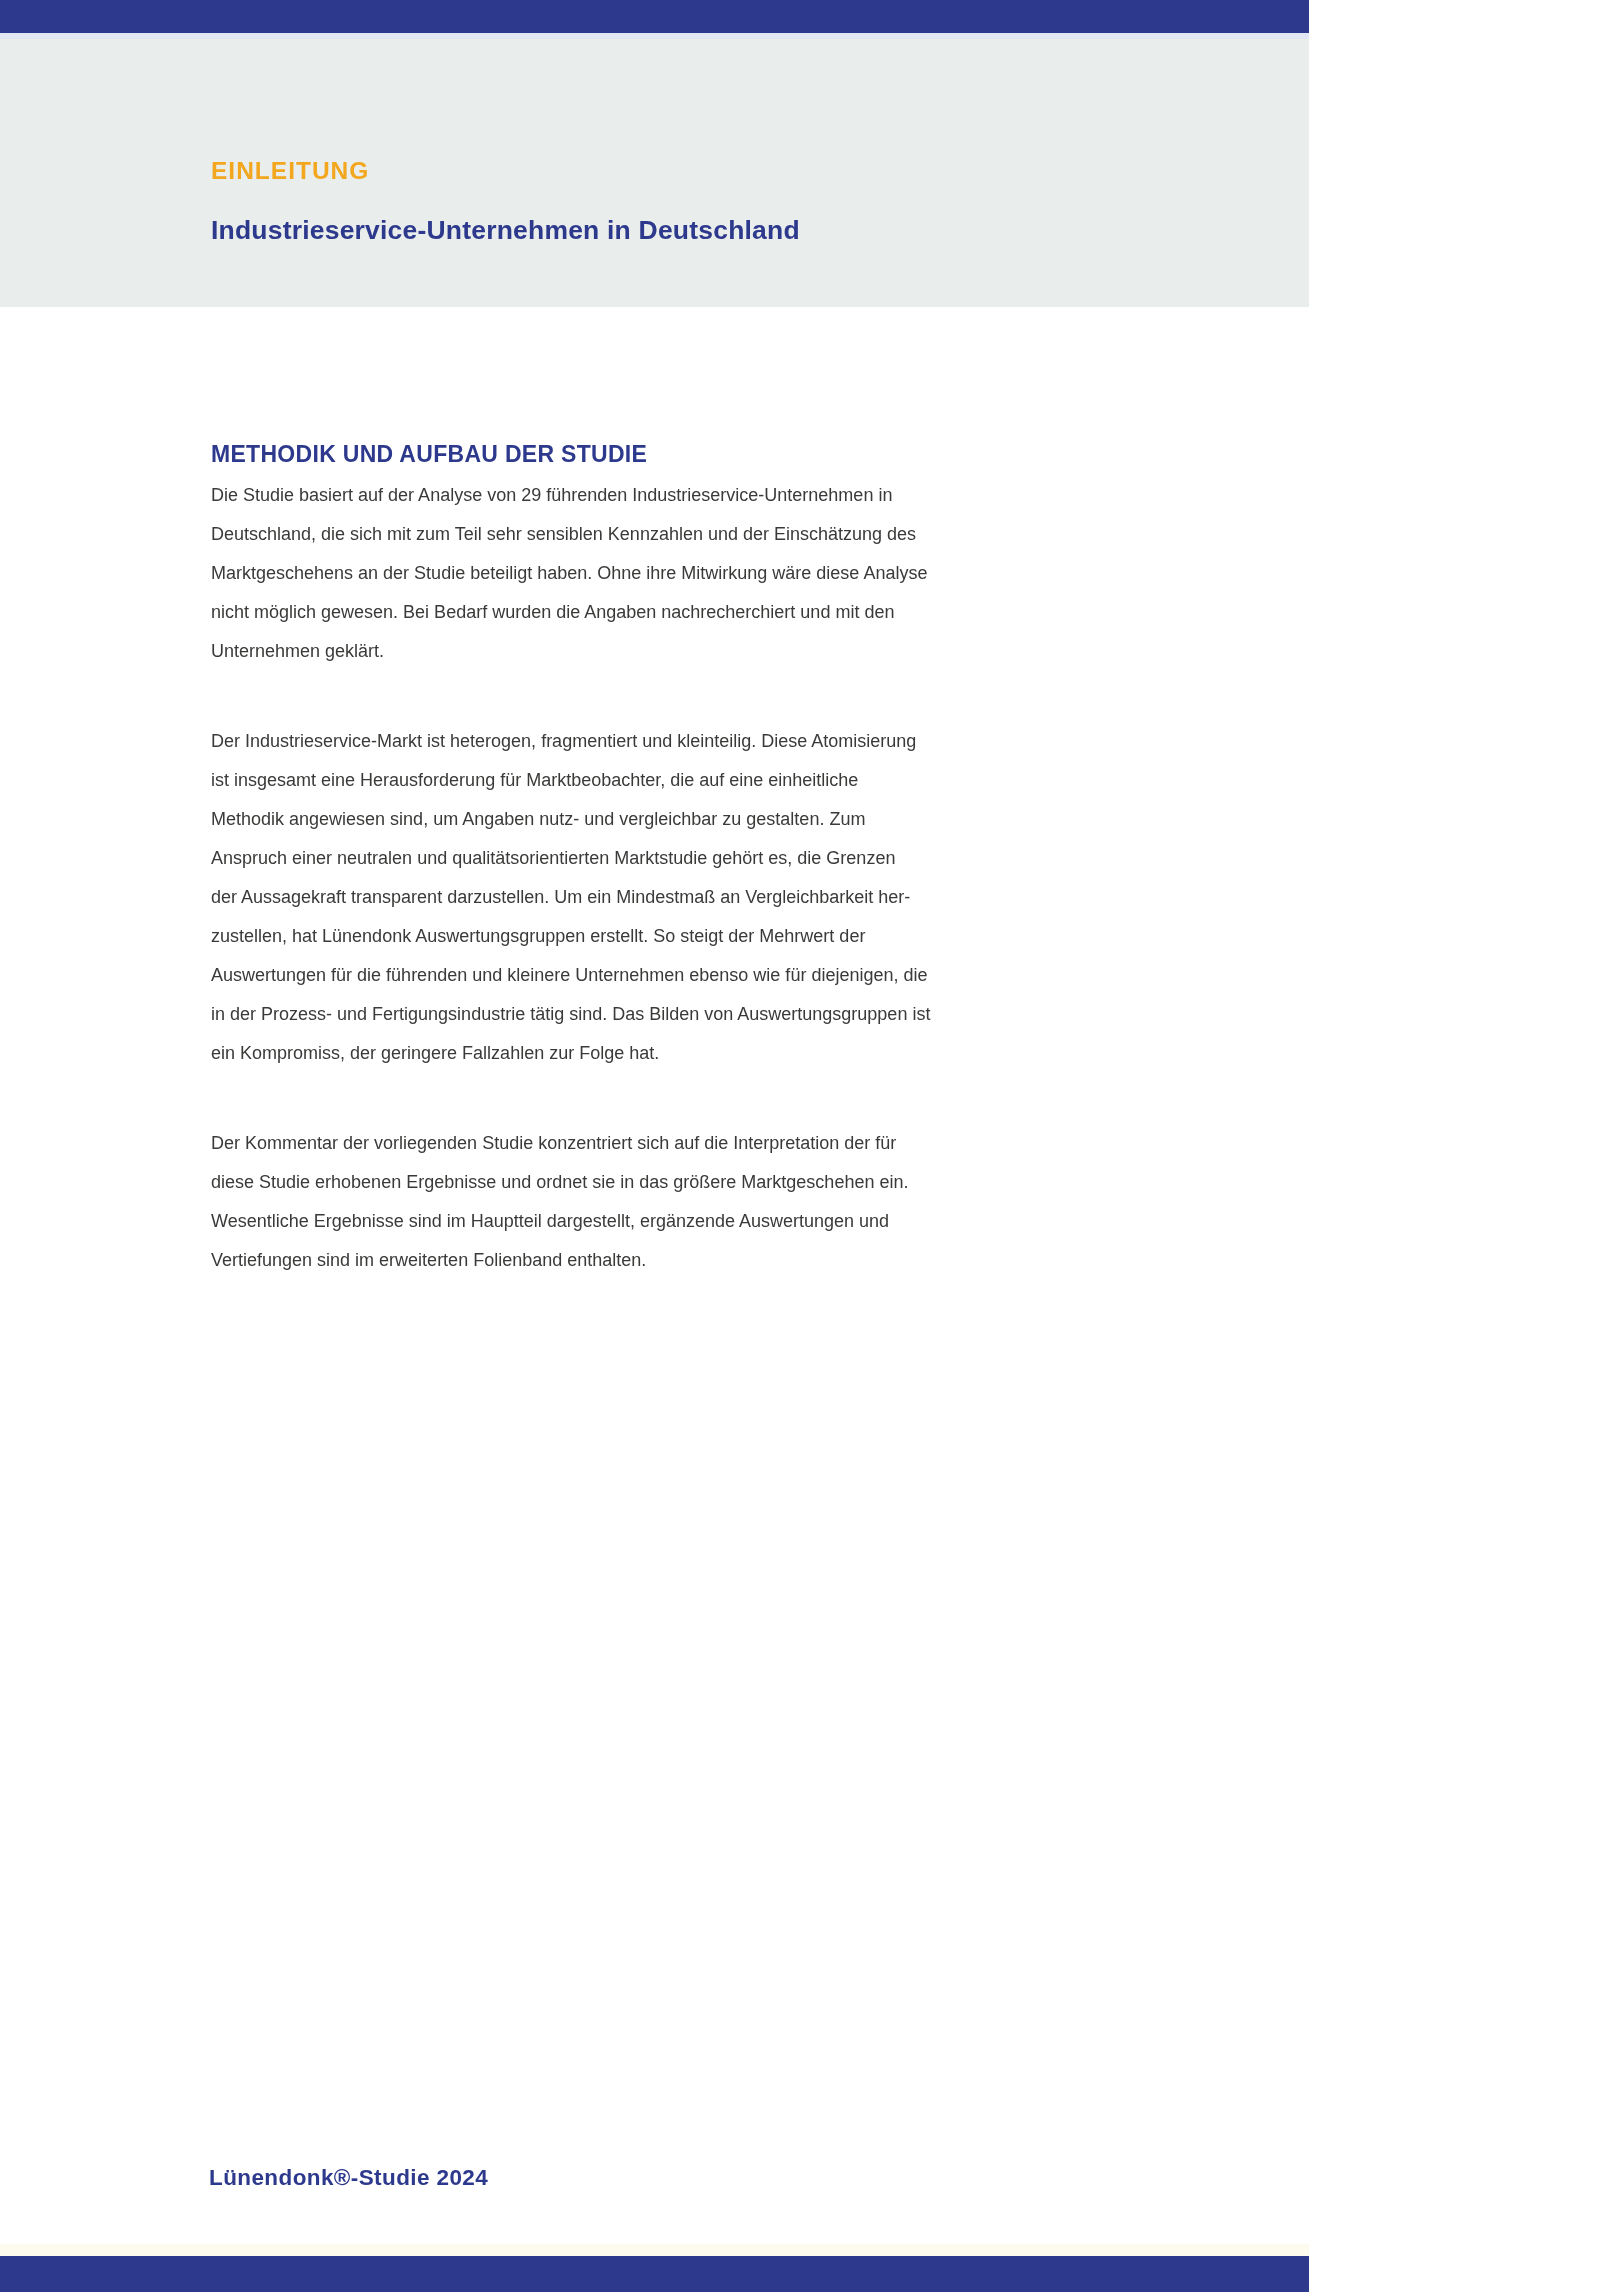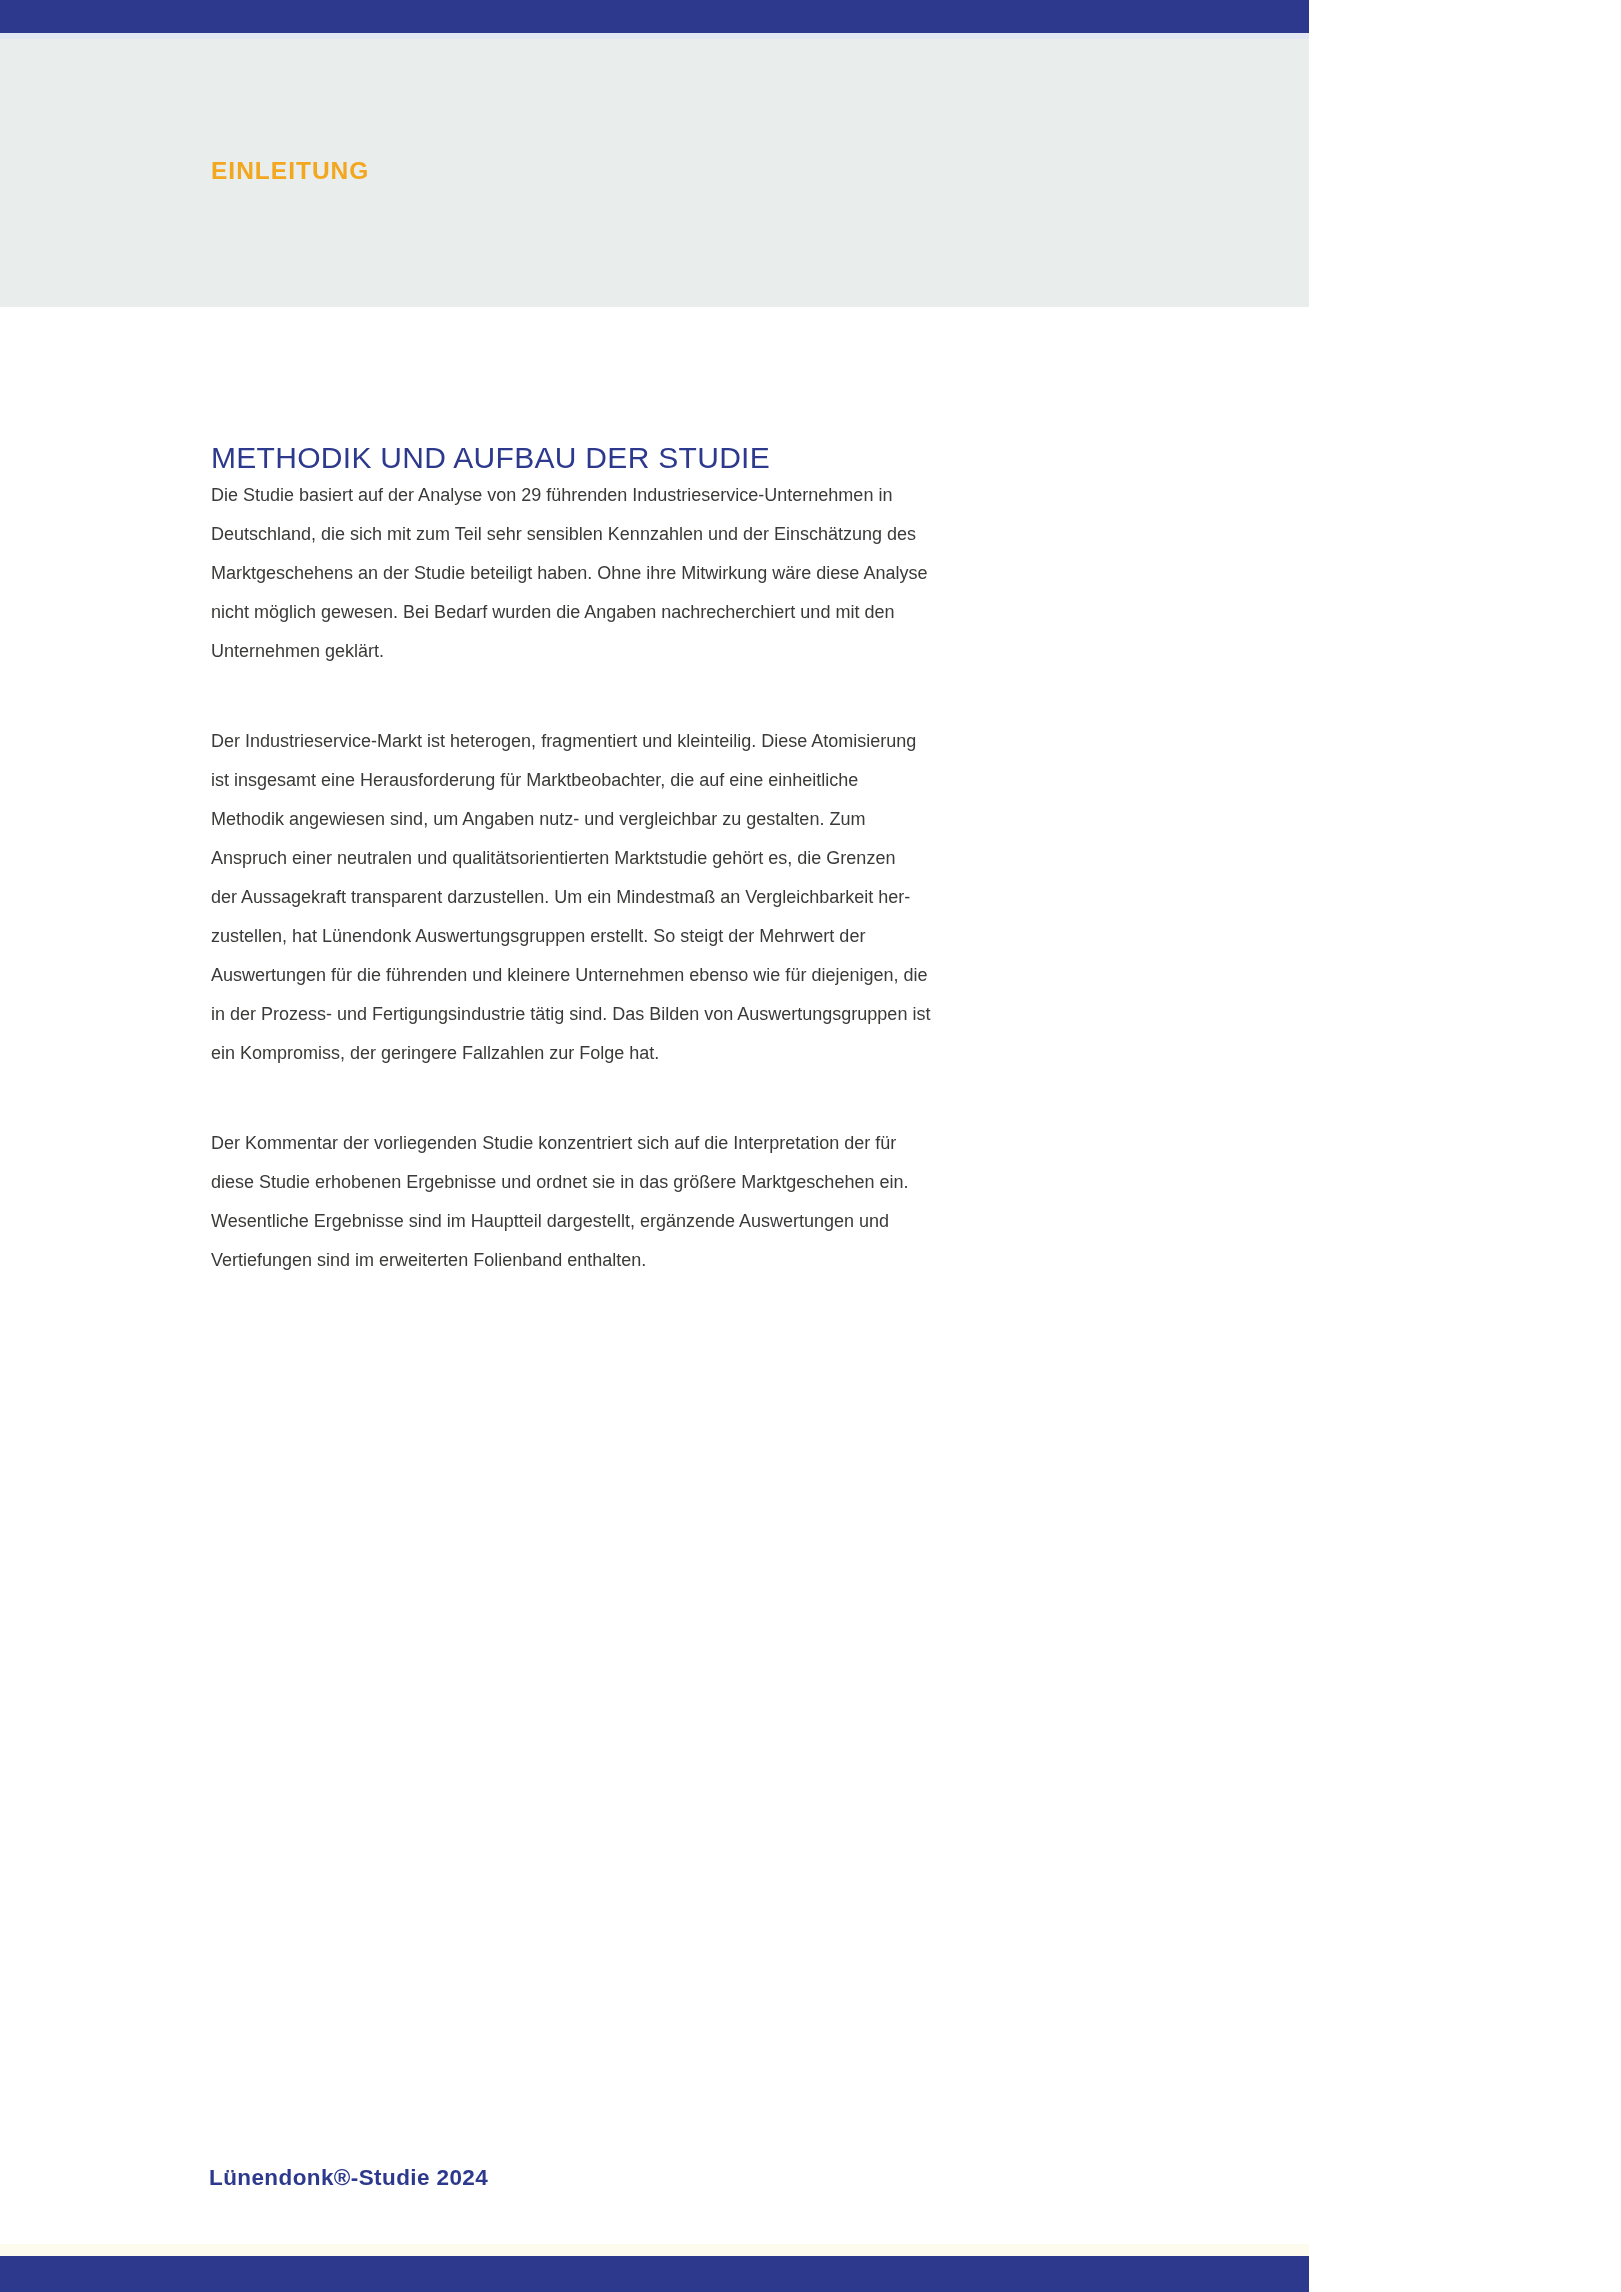--- a/index.html
+++ b/index.html
@@ -42,21 +42,21 @@
     font-size:24.5px;font-weight:bold;letter-spacing:1px;
     color:var(--accent-orange);
   }
   .page-title{
     position:absolute;left:211px;top:176px;
     font-size:26.5px;font-weight:bold;letter-spacing:0.2px;
     color:var(--accent-blue);
   }
   .section-heading{
     position:absolute;left:211px;top:441px;
-    font-size:30px;font-weight:normal;letter-spacing:0.3px;
+    font-size:23px;font-weight:bold;letter-spacing:0.3px;
     color:var(--accent-blue);
   }
   .body-copy{
     position:absolute;left:211px;top:476px;width:1059px;
     font-size:18px;line-height:39px;
     color:var(--text-dark);
   }
   .body-copy p{
     white-space:pre-line;
     margin-bottom:51px;
@@ -92,20 +92,21 @@
 </head>
 <body>
 
 <div class="page">
 
   <div class="top-bar"></div>
   <div class="lavender-strip"></div>
 
   <div class="header-band">
     <div class="kicker">EINLEITUNG</div>
+    <div class="page-title">Industrieservice-Unternehmen in Deutschland</div>
   </div>
 
   <h2 class="section-heading">METHODIK UND AUFBAU DER STUDIE</h2>
 
   <div class="body-copy">
     <p>Die Studie basiert auf der Analyse von 29 führenden Industrieservice-Unternehmen in
 Deutschland, die sich mit zum Teil sehr sensiblen Kennzahlen und der Einschätzung des
 Marktgeschehens an der Studie beteiligt haben. Ohne ihre Mitwirkung wäre diese Analyse
 nicht möglich gewesen. Bei Bedarf wurden die Angaben nachrecherchiert und mit den
 Unternehmen geklärt.</p>

